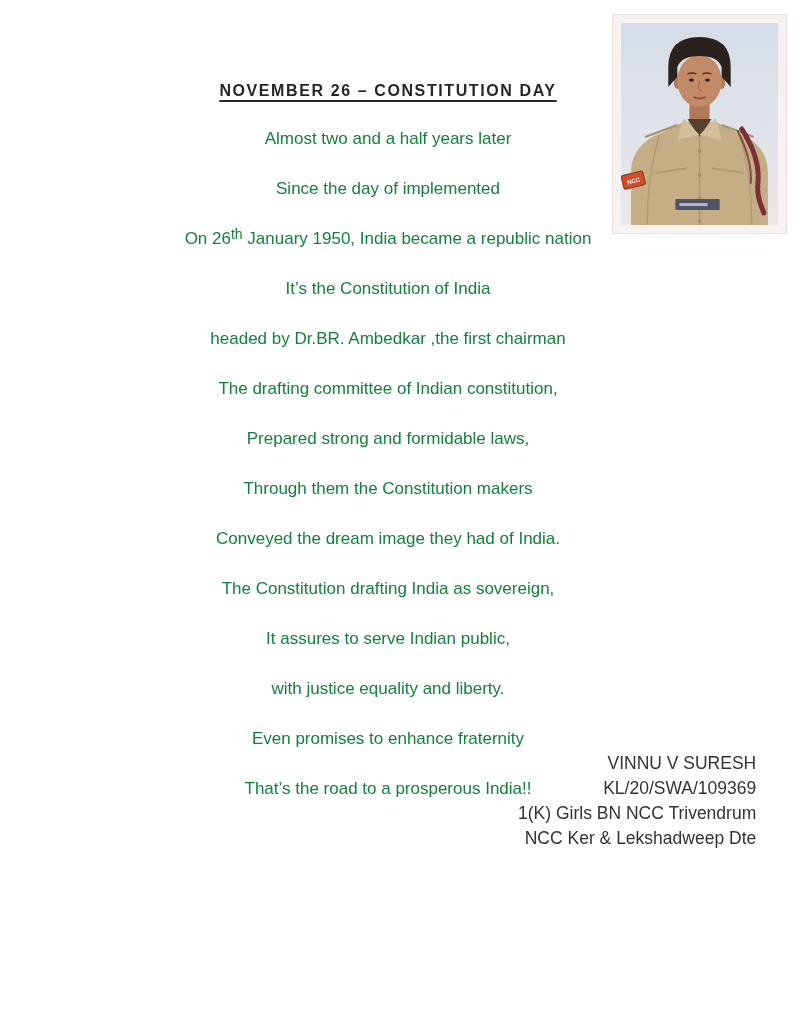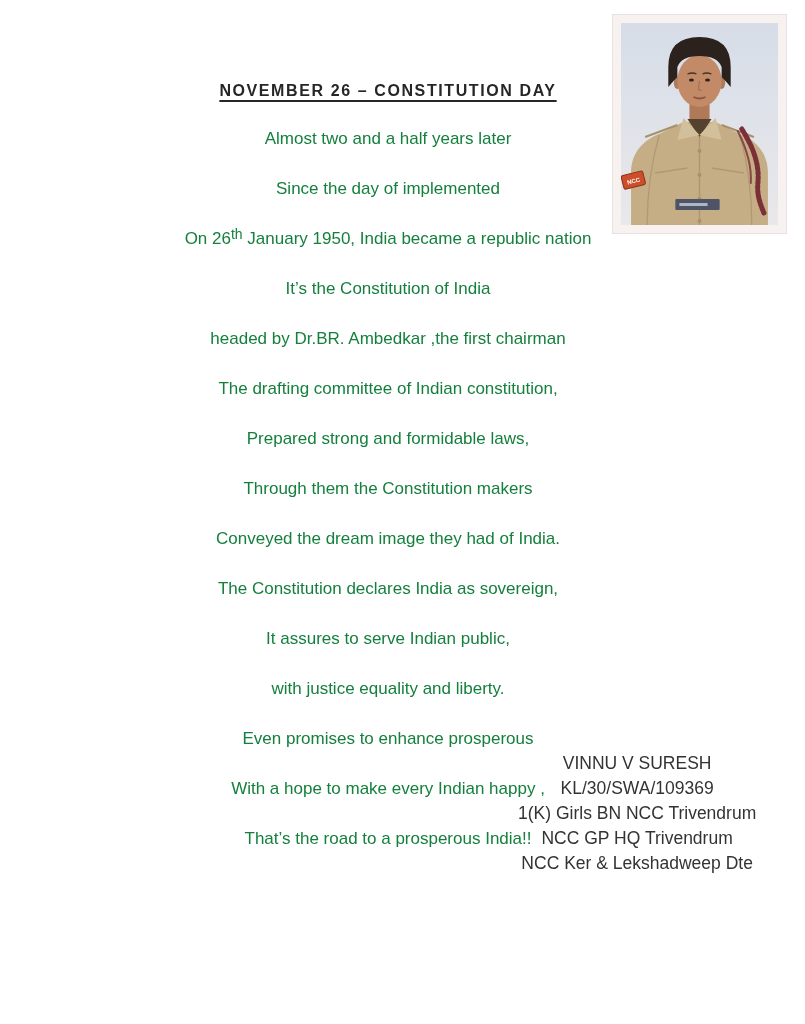--- a/index.html
+++ b/index.html
@@ -41,21 +41,21 @@
   .poem-line sup {
     font-size: 14px;
     line-height: 0;
     vertical-align: 5px;
   }
   
   .author {
     position: absolute;
     left: 518px;
     top: 751px;
-    text-align: center;
+    text-align: right;
     color: #333333;
   }
   .author-line {
     font-size: 17.5px;
     line-height: 25px;
   }
   
   .photo-frame {
     position: absolute;
     left: 613px;
@@ -147,30 +147,28 @@
     <div>
         <div class="poem-line"><span>Almost two and a half years later</span></div>
         <div class="poem-line"><span>Since the day of implemented</span></div>
         <div class="poem-line"><span>On 26</span><sup>th</sup><span> January 1950, India became a republic nation</span></div>
         <div class="poem-line"><span>It’s the Constitution of India</span></div>
         <div class="poem-line"><span>headed by Dr.BR. Ambedkar ,the first chairman</span></div>
         <div class="poem-line"><span>The drafting committee of Indian constitution,</span></div>
         <div class="poem-line"><span>Prepared strong and formidable laws,</span></div>
         <div class="poem-line"><span>Through them the Constitution makers</span></div>
         <div class="poem-line"><span>Conveyed the dream image they had of India.</span></div>
-        <div class="poem-line"><span>The Constitution declares India as sovereign,</span></div>
+        <div class="poem-line"><span>The Constitution drafting India as sovereign,</span></div>
         <div class="poem-line"><span>It assures to serve Indian public,</span></div>
         <div class="poem-line"><span>with justice equality and liberty.</span></div>
-        <div class="poem-line"><span>Even promises to enhance prosperous</span></div>
-        <div class="poem-line"><span>With a hope to make every Indian happy ,</span></div>
+        <div class="poem-line"><span>Even promises to enhance fraternity</span></div>
         <div class="poem-line"><span>That’s the road to a prosperous India!!</span></div>
       </div>
   </div>
 
   <div class="author">
       <div class="author-line">VINNU V SURESH</div>
-      <div class="author-line">KL/30/SWA/109369</div>
+      <div class="author-line">KL/20/SWA/109369</div>
       <div class="author-line">1(K) Girls BN NCC Trivendrum</div>
-      <div class="author-line">NCC GP HQ Trivendrum</div>
       <div class="author-line">NCC Ker &amp; Lekshadweep Dte</div>
     </div>
 
 </div>
 
 </body></html>

